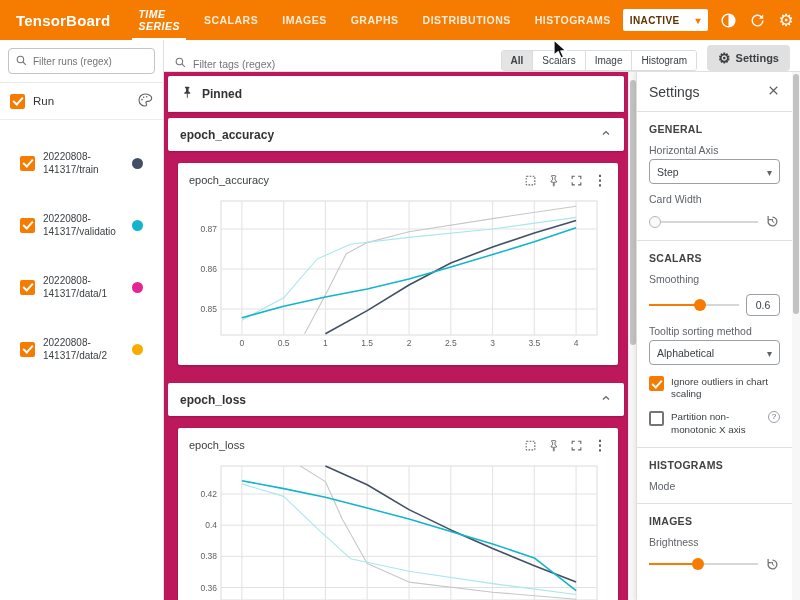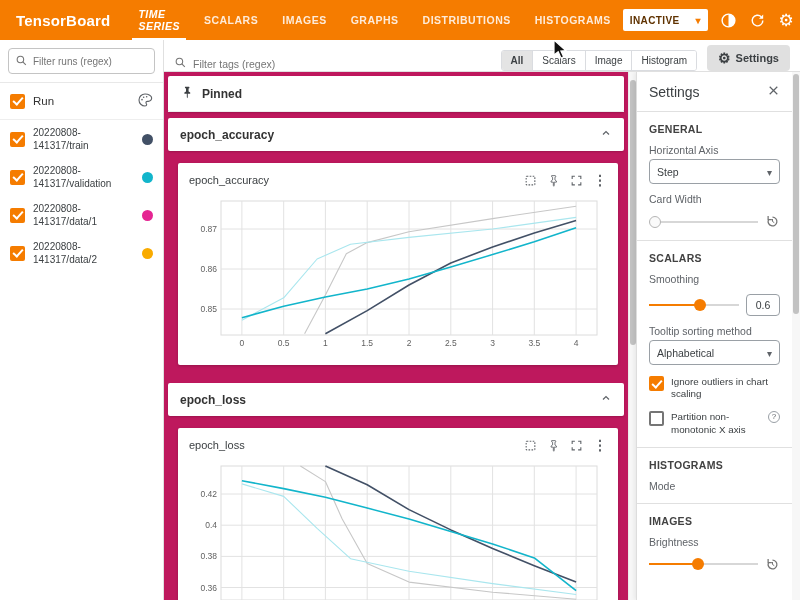--- a/index.html
+++ b/index.html
@@ -20,21 +20,21 @@
   .hicon { width:18px; height:18px; display:flex; align-items:center; justify-content:center; cursor:pointer; }
   .icon-gear-w::after { content:"⚙"; font-size:17px; color:#fff; }
   .caret::after { content:"▾"; font-size:10px; }
 
   
   .sidebar { position:absolute; top:40px; left:0; width:164px; bottom:0; background:#fff; border-right:1px solid #e0e0e0; }
   .search-box { margin:8px; height:26px; border:1px solid #c4c4c4; border-radius:4px; display:flex; align-items:center; gap:5px; padding:0 6px; color:#757575; font-size:10px; }
   .sidebar-divider { border-bottom:1px solid #e8e8e8; }
   .run-header { display:flex; align-items:center; gap:8px; padding:9px 10px; border-bottom:1px solid #eee; font-size:11.5px; color:#333; }
   .run-header .spacer, .run-row .spacer { margin-left:auto; }
-  .run-row { display:flex; align-items:center; gap:8px; padding:6px 10px; font-size:10px; color:#3c4043; line-height:1.3; cursor:pointer; }
+  .run-row { display:flex; align-items:center; gap:8px; padding:6px 20px; font-size:10px; color:#3c4043; line-height:1.3; cursor:pointer;margin-top:24px; }
   .run-name { overflow:hidden; }
   .run-dot { width:11px; height:11px; border-radius:50%; flex:none; }
   .cb { width:15px; height:15px; border-radius:2px; background:#f57c00; position:relative; flex:none; cursor:pointer; }
   .cb::after { content:""; position:absolute; left:4.6px; top:1.6px; width:4px; height:8px; border:solid #fff; border-width:0 2px 2px 0; transform:rotate(42deg); }
   .cb.un { background:#fff; border:2px solid #757575; }
   .cb.un::after { display:none; }
 
   
   .topstrip { position:absolute; top:40px; left:164px; right:0; height:32px; background:#fff; border-bottom:1px solid #e0e0e0; display:flex; align-items:flex-end; padding:0 10px; z-index:10; }
   .tagsearch { display:flex; align-items:center; gap:6px; color:#757575; font-size:10.5px; }

